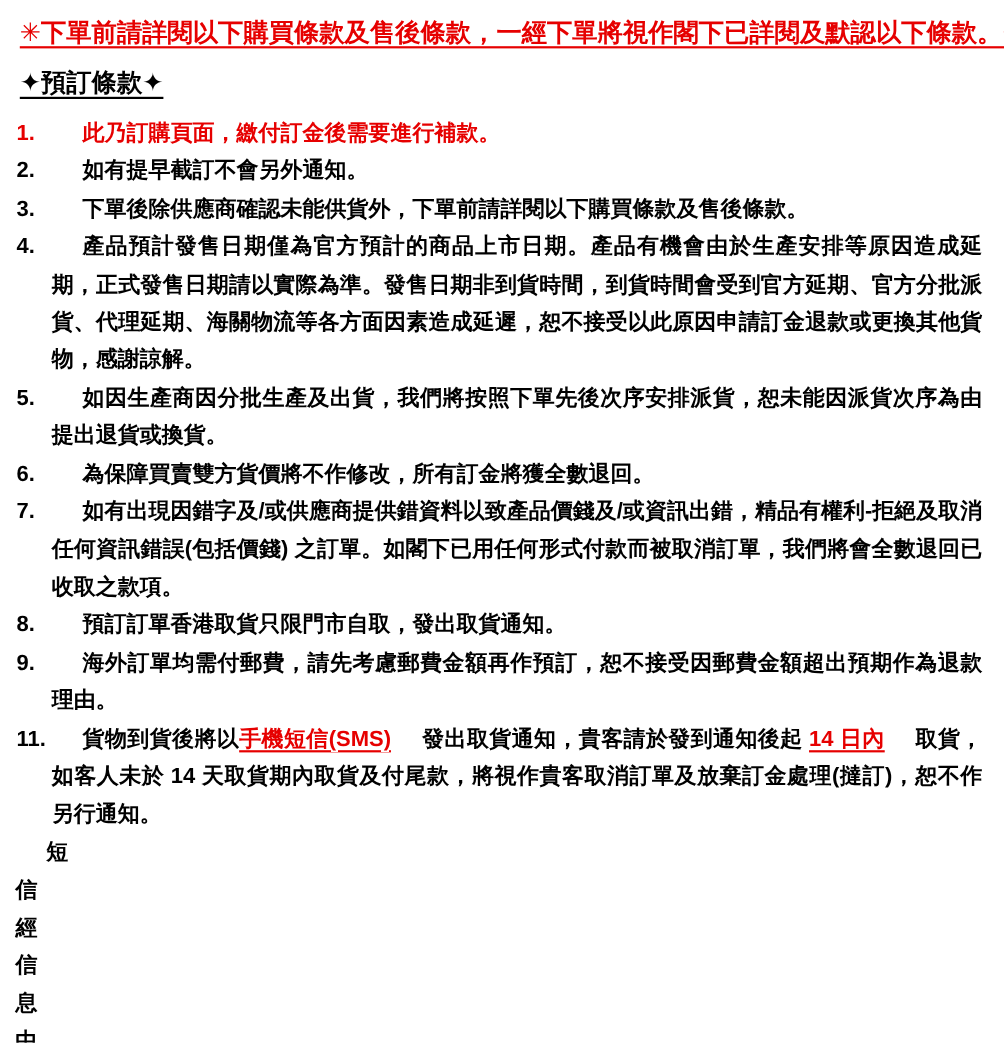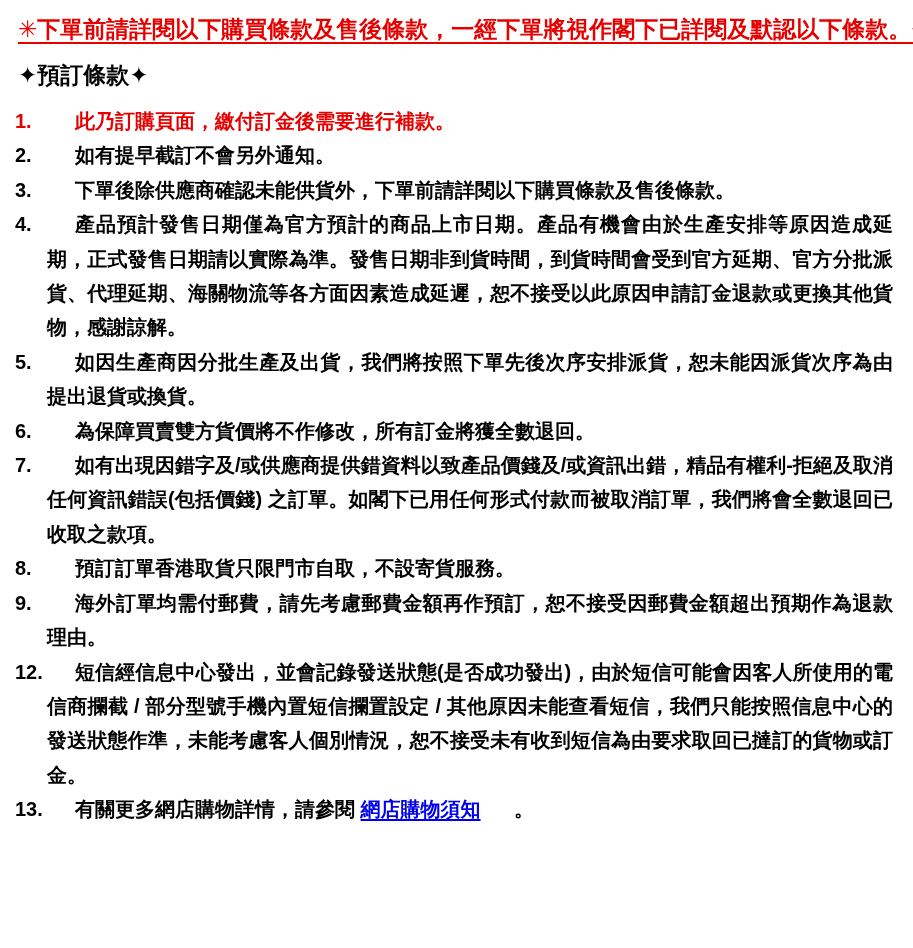--- a/index.html
+++ b/index.html
@@ -30,20 +30,21 @@
     margin-bottom: 14px;
     padding-left: 4px;
     white-space: nowrap;
   }
 
   .section-title {
     display: inline-block;
     font-size: 23px;
     line-height: 32px;
     color: var(--text);
+    text-decoration: underline;
     text-decoration-thickness: 2px;
     text-underline-offset: 5px;
     margin-bottom: 13px;
     margin-left: 4px;
   }
 
   .terms { display: block; }
   .term {
     display: grid;
     grid-template-columns: 33px 1fr;
@@ -111,28 +112,31 @@
       <div class="term">
         <span class="num">6.</span>
         <span class="body"><span class="seg plain">為保障買賣雙方貨價將不作修改，所有訂金將獲全數退回。</span></span>
       </div>
       <div class="term">
         <span class="num">7.</span>
         <span class="body"><span class="seg plain">如有出現因錯字及/或供應商提供錯資料以致產品價錢及/或資訊出錯，精品有權利-拒絕及取消任何資訊錯誤(包括價錢) 之訂單。如閣下已用任何形式付款而被取消訂單，我們將會全數退回已收取之款項。</span></span>
       </div>
       <div class="term">
         <span class="num">8.</span>
-        <span class="body"><span class="seg plain">預訂訂單香港取貨只限門市自取，不設寄貨服務。</span></span>
+        <span class="body"><span class="seg plain">預訂訂單香港取貨只限門市自取，發出取貨通知。</span></span>
       </div>
       <div class="term">
         <span class="num">9.</span>
         <span class="body"><span class="seg plain">海外訂單均需付郵費，請先考慮郵費金額再作預訂，恕不接受因郵費金額超出預期作為退款理由。</span></span>
       </div>
       <div class="term">
-        <span class="num">12.</span>
+        <span class="num">11.</span>
+        <span class="body"><span class="seg plain">貨物到貨後將以</span><span class="seg red-link">手機短信(SMS)</span><span class="seg plain">發出取貨通知，貴客請於發到通知後起 </span><span class="seg red-link">14 日內</span><span class="seg plain">取貨，如客人未於 14 天取貨期內取貨及付尾款，將視作貴客取消訂單及放棄訂金處理(撻訂)，恕不作另行通知。</span></span>
+      </div>
+      <div class="term">
         <span class="body"><span class="seg plain">短信經信息中心發出，並會記錄發送狀態(是否成功發出)，由於短信可能會因客人所使用的電信商攔截 / 部分型號手機內置短信攔置設定 / 其他原因未能查看短信，我們只能按照信息中心的發送狀態作準，未能考慮客人個別情況，恕不接受未有收到短信為由要求取回已撻訂的貨物或訂金。</span></span>
       </div>
       <div class="term">
         <span class="num">13.</span>
         <span class="body"><span class="seg plain">有關更多網店購物詳情，請參閱 </span><span class="seg blue-link">網店購物須知</span><span class="seg plain"> 。</span></span>
       </div>
     </div>
 </div>
 
 </body></html>

